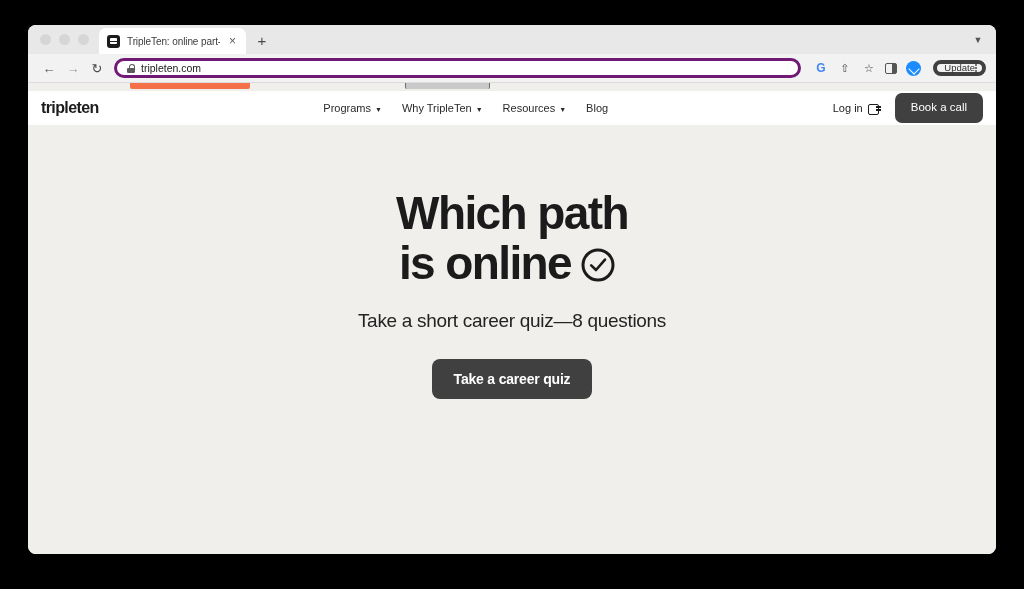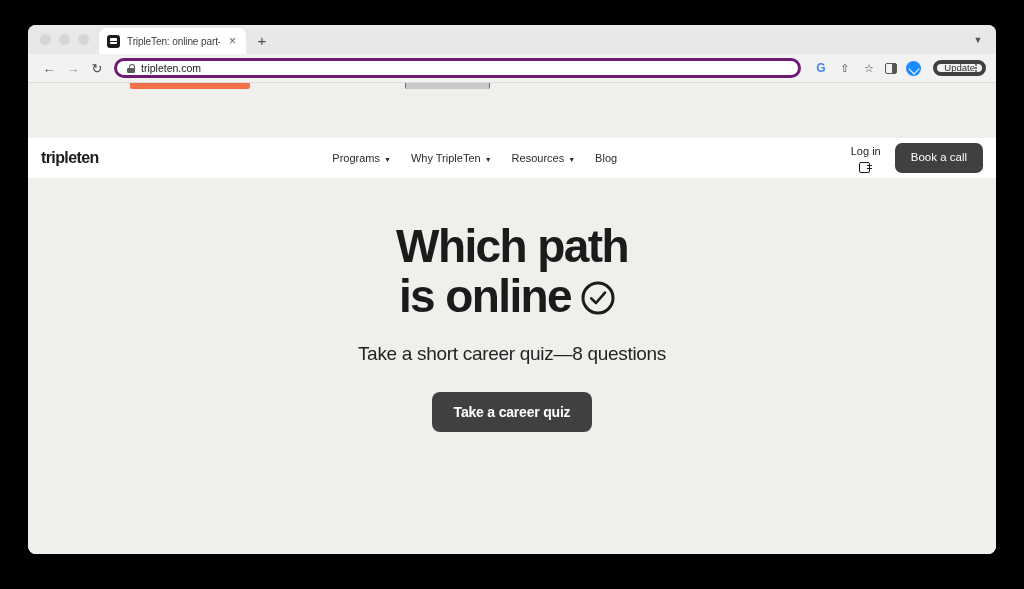--- a/index.html
+++ b/index.html
@@ -301,26 +301,25 @@
     border-radius: 2px;
     border-left: 1.5px solid #6b6b6b;
     border-right: 1.5px solid #6b6b6b;
   }
 
   
   .site-nav {
     position: absolute;
     left: 0; top: 8px;
     width: 100%;
-    height: 40px;
+    height: 34px;
     background: #ffffff;
     display: flex;
     align-items: center;
     padding: 8px 13px;
-    margin-top: 47px;
   }
   .brand-logo {
     font-size: 16px;
     font-weight: bold;
     color: #1b1b1b;
     letter-spacing: -0.6px;
     flex: 0 0 auto;
   }
   .nav-links {
     flex: 1 1 auto;
@@ -350,21 +349,20 @@
     align-items: center;
     gap: 14px;
   }
   .login {
     font-size: 11px;
     color: #1b1b1b;
     display: flex;
     align-items: center;
     gap: 5px;
     white-space: nowrap;
-    flex-direction: column;
   }
   .key-icon {
     width: 13px; height: 9px;
     position: relative;
     display: inline-block;
   }
   .key-icon::before {
     content: "";
     position: absolute;
     left: 0; top: 0;
@@ -393,21 +391,21 @@
   
   .hero {
     position: absolute;
     left: 0;
     top: 42px;
     right: 0;
     bottom: 0;
     display: flex;
     flex-direction: column;
     align-items: center;
-    padding-top: 97px;
+    padding-top: 64px;
   }
   .hero-title {
     font-size: 46px;
     font-weight: bold;
     color: #1b1b1b;
     line-height: 1.08;
     letter-spacing: -1.6px;
     text-align: center;
   }
   .title-line {

